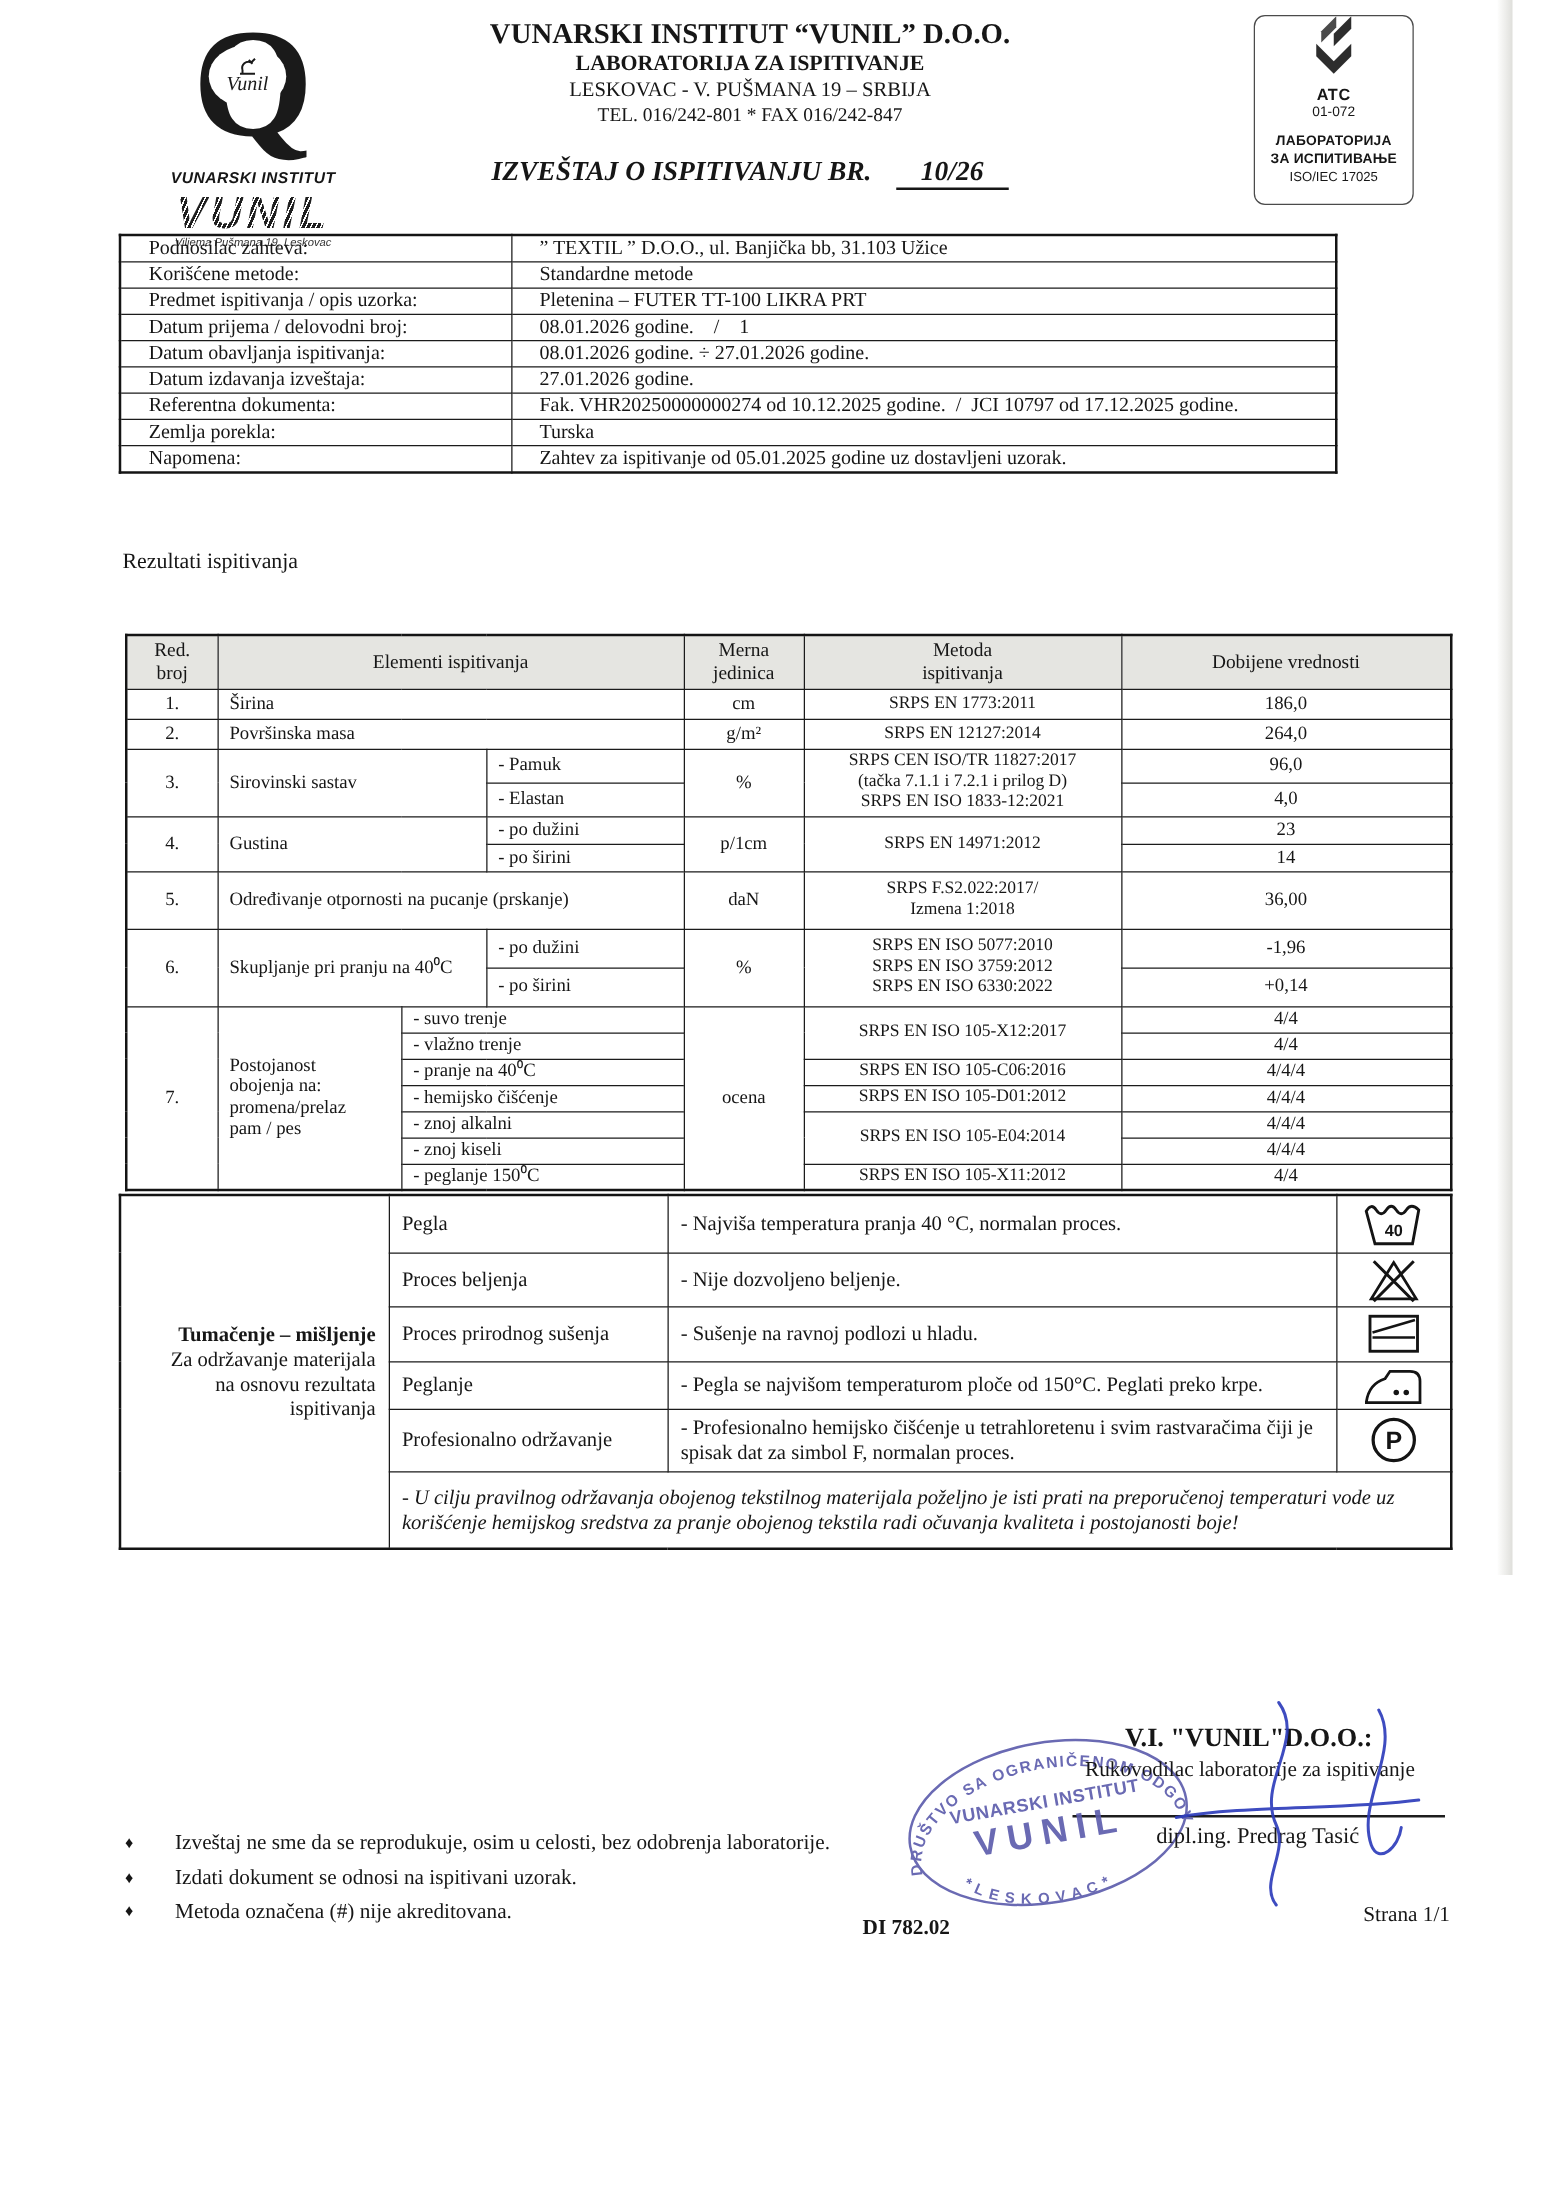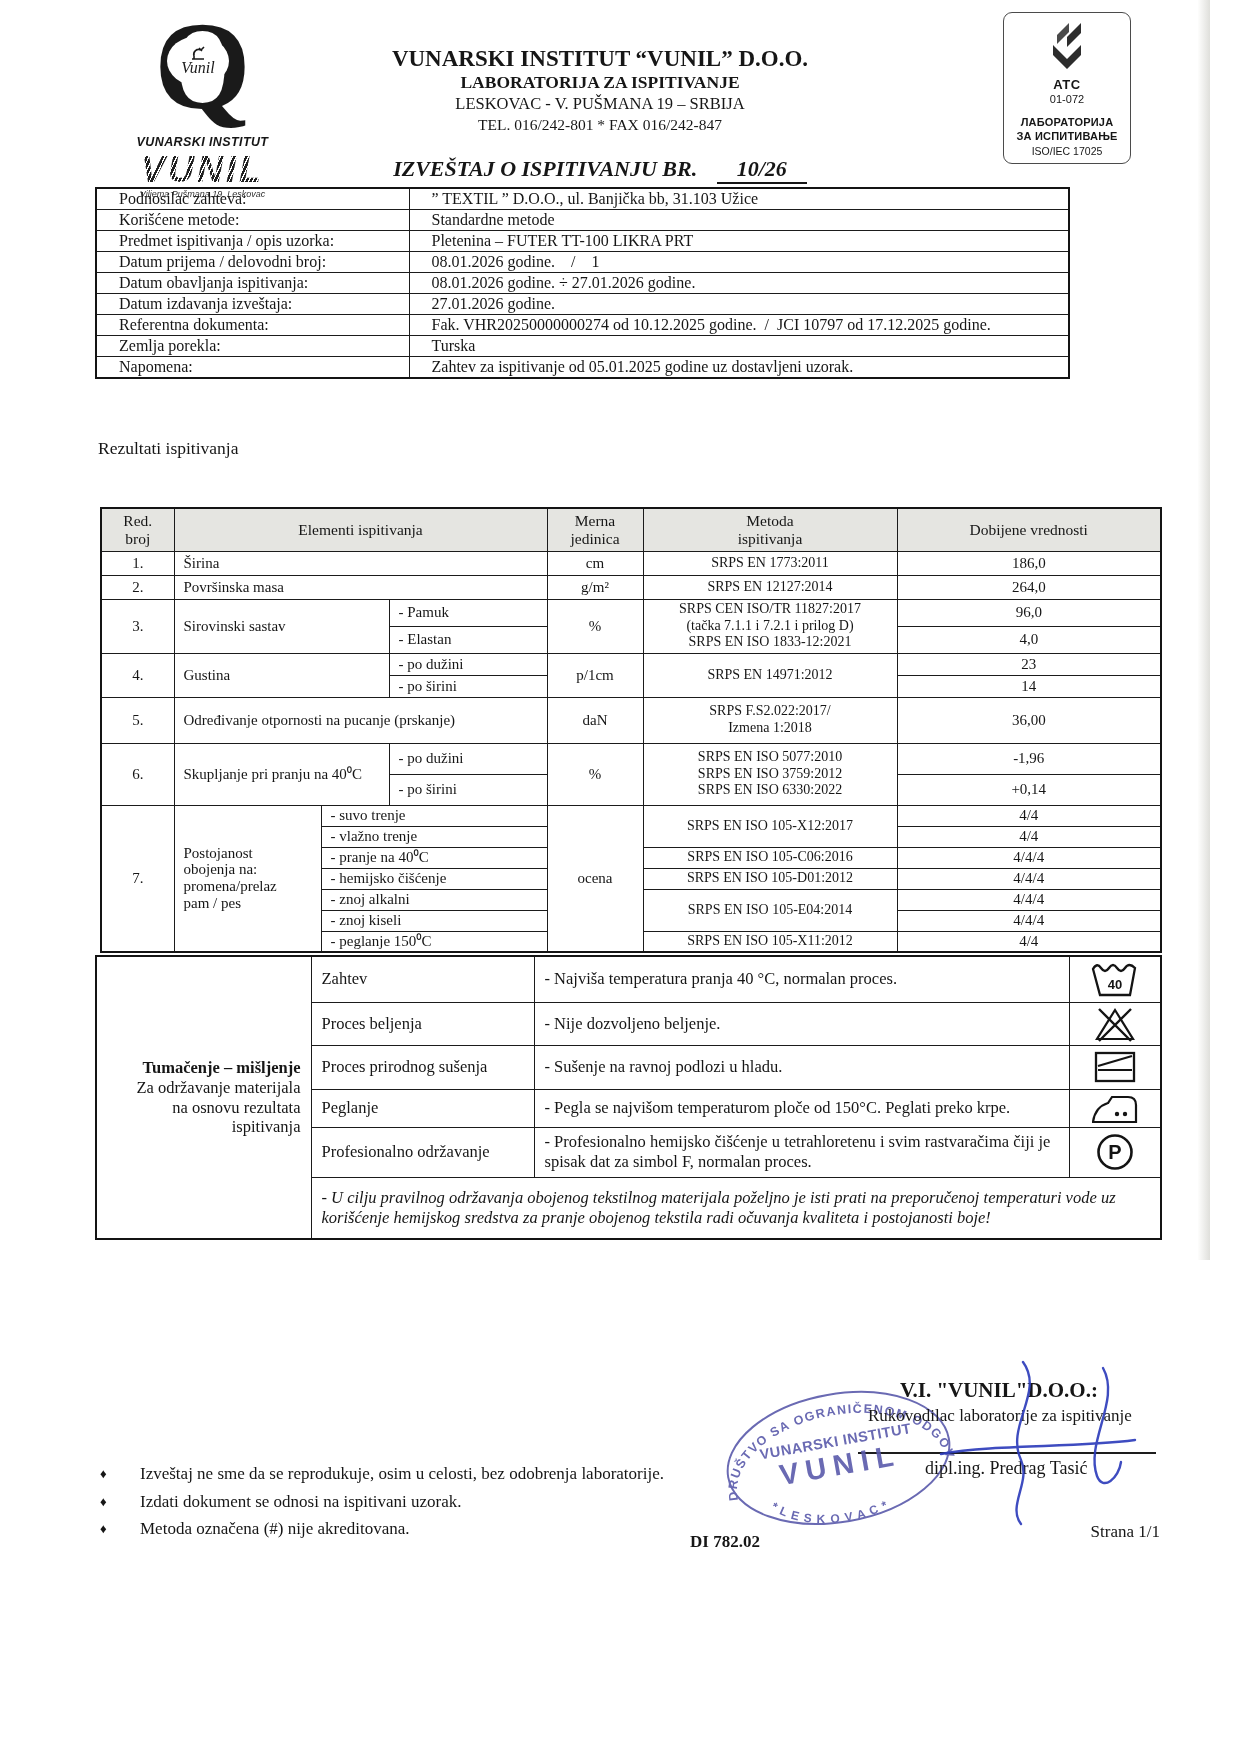--- a/index.html
+++ b/index.html
@@ -15,29 +15,29 @@
   .logo-block{left:95px;top:10px;width:215px;text-align:center;}
   .q-wrap{position:relative;height:118px;}
   .q-glyph{font:bold 124px/0.92 "Liberation Serif",serif;color:#1a1a1a;}
   .q-circle{position:absolute;left:72px;top:26px;width:62px;height:50px;background:#fff;border-radius:50%;display:flex;flex-direction:column;align-items:center;justify-content:center;}
   .q-circle .vunil-small{font:italic 16px/1 "Liberation Serif",serif;color:#1a1a1a;}
   .inst-line{font:italic bold 12.5px/1.1 "Liberation Sans",sans-serif;margin-top:8px;letter-spacing:.4px;}
   .vunil-logo{position:relative;display:inline-block;font:italic 900 36px/1 "Liberation Sans",sans-serif;letter-spacing:3px;color:#1f1f1f;margin-top:2px;padding:0 2px;}
   .vunil-logo::after{content:"";position:absolute;inset:2px 0 4px 0;background:repeating-linear-gradient(115deg,transparent 0 2.4px,#ffffff 2.4px 3.6px);}
   .logo-addr{font:italic 9px/1.2 "Liberation Sans",sans-serif;color:#333;margin-top:1px;}
 
-  .head-center{left:320px;top:14px;width:560px;text-align:center;margin-top:32px;}
+  .head-center{left:320px;top:14px;width:560px;text-align:center;}
   .h-company{font-weight:bold;font-size:23px;line-height:1.15;}
   .h-lab{font-weight:bold;font-size:17.5px;line-height:1.25;}
   .h-addr{font-size:16.5px;line-height:1.25;}
   .h-tel{font-size:15.5px;line-height:1.25;}
   .h-title{margin-top:22px;font-style:italic;font-weight:bold;font-size:22px;}
   .h-num{display:inline-block;border-bottom:2.2px solid #161616;padding:0 20px;margin-left:14px;}
 
-  .ats-box{left:1003px;top:12px;width:128px;height:152px;border:1.6px solid #4b4b4b;border-radius:9px;text-align:center;padding-top:10px;box-sizing:border-box;font-family:"Liberation Sans",sans-serif;}
+  .ats-box{left:1003px;top:12px;width:128px;height:152px;border:1.6px solid #4b4b4b;border-radius:9px;text-align:center;box-sizing:border-box;font-family:"Liberation Sans",sans-serif;}
   .ats-body{font-weight:bold;font-size:13px;margin-top:2px;letter-spacing:.5px;}
   .ats-num{font-size:11px;margin-top:1px;}
   .ats-lab{font-weight:bold;font-size:11px;line-height:1.25;margin-top:11px;letter-spacing:.2px;}
   .ats-std{font-size:10.5px;margin-top:1px;}
 
   
   .info-table{left:95px;top:187px;width:975px;border:2.4px solid #141414;}
   .info-table td{border:1.6px solid #1b1b1b;font-size:16px;line-height:1.1;padding:1px 22px;white-space:pre-wrap;height:18px;}
   .it-label{width:313px;}
 
@@ -329,21 +329,21 @@
       <col style="width:92px">
     </colgroup>
   <tbody>
     <tr class="ch46">
       <td class="care-label" rowspan="6">
         <span class="bold">Tumačenje – mišljenje</span>
         <span class="blk">Za održavanje materijala</span>
         <span class="blk">na osnovu rezultata</span>
         <span class="blk">ispitivanja</span>
       </td>
-      <td>Zahtev</td>
+      <td>Pegla</td>
       <td>- Najviša temperatura pranja 40 °C, normalan proces.</td>
       <td class="icon-cell">
         <svg class="care-symbol" width="48" height="38" viewBox="0 0 48 38">
           <path d="M2 9 Q6 2 10 8 Q14 14 18 8 Q22 2 26 8 Q30 14 34 8 Q38 2 44 8 L39 35 L9 35 Z" fill="none" stroke="#141414" stroke-width="2.3"></path>
           <text x="24" y="29" text-anchor="middle" font-size="13" font-weight="bold" fill="#141414">40</text>
         </svg>
       </td>
     </tr>
     <tr class="ch42">
       <td>Proces beljenja</td>

